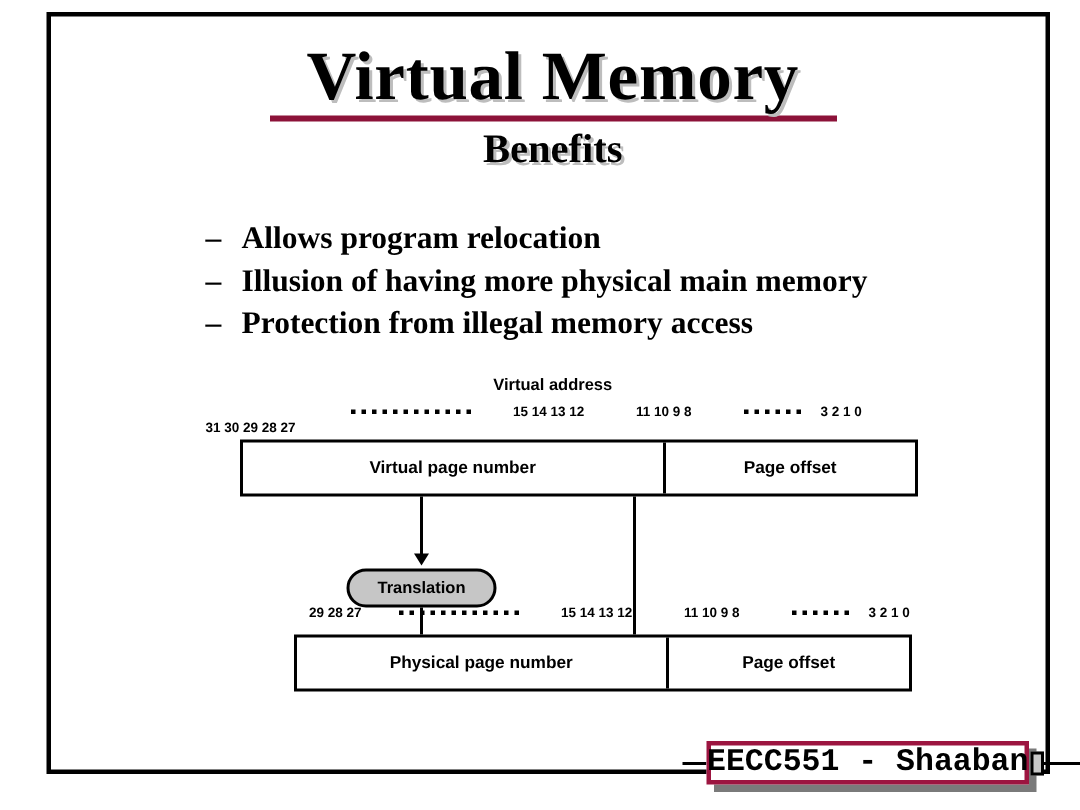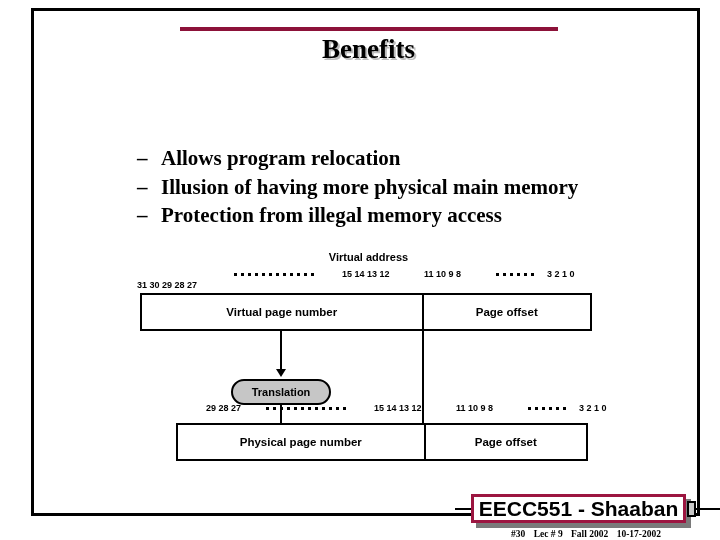--- a/index.html
+++ b/index.html
@@ -136,20 +136,21 @@
     background: #000000;
   }
 
   
   .addrbox {
     position: absolute;
     border: 2px solid #000000;
     box-sizing: border-box;
     background: #ffffff;
     display: flex;
+    margin-left: 20px;
   }
   .addrbox .cell {
     display: flex;
     align-items: center;
     justify-content: center;
     font-family: "Liberation Sans", sans-serif;
     font-weight: bold;
     font-size: 11.5px;
     color: #000000;
     box-sizing: border-box;
@@ -207,21 +208,21 @@
     position: absolute;
     left: 0; top: 0;
     width: 215px;
     height: 29px;
     background: #ffffff;
     border: 3px solid #9c1540;
     box-sizing: border-box;
     display: flex;
     align-items: center;
     justify-content: center;
-    font-family: Liberation Sans, sans-serif;
+    font-family: Liberation Mono, monospace;
     font-weight: bold;
     font-size: 21px;
     color: #000000;
     white-space: nowrap;
   }
   #badge-tab {
     position: absolute;
     left: 216px;
     top: 7px;
     width: 9px;
@@ -260,20 +261,21 @@
   }
   #footer-meta span { margin: 0 3px; }
 </style>
 </head>
 <body>
 
 <div id="slide">
   <div id="frame">
 
     <div id="title-block">
+      <div id="title">Virtual Memory</div>
       <div id="title-rule"></div>
       <div id="subtitle">Benefits</div>
     </div>
 
     <div id="bullets">
       <div class="bullet">
         <span class="dash">–</span><span>Allows program relocation</span>
       </div>
       <div class="bullet">
         <span class="dash">–</span><span>Illusion of having more physical main memory</span>
@@ -369,21 +371,15 @@
     </div>
 
     <div id="badge-wrap">
       <div id="badge-line-left"></div>
       <div id="badge-shadow"></div>
       <div id="badge">EECC551 - Shaaban</div>
       <div id="badge-tab"></div>
       <div id="badge-line-right"></div>
     </div>
 
-    <div id="footer-meta">
-      <span>#30</span>
-      <span>Lec # 9</span>
-      <span>Fall 2002</span>
-      <span>10-17-2002</span>
-    </div>
 
   </div>
 </div>
 
 </body></html>

